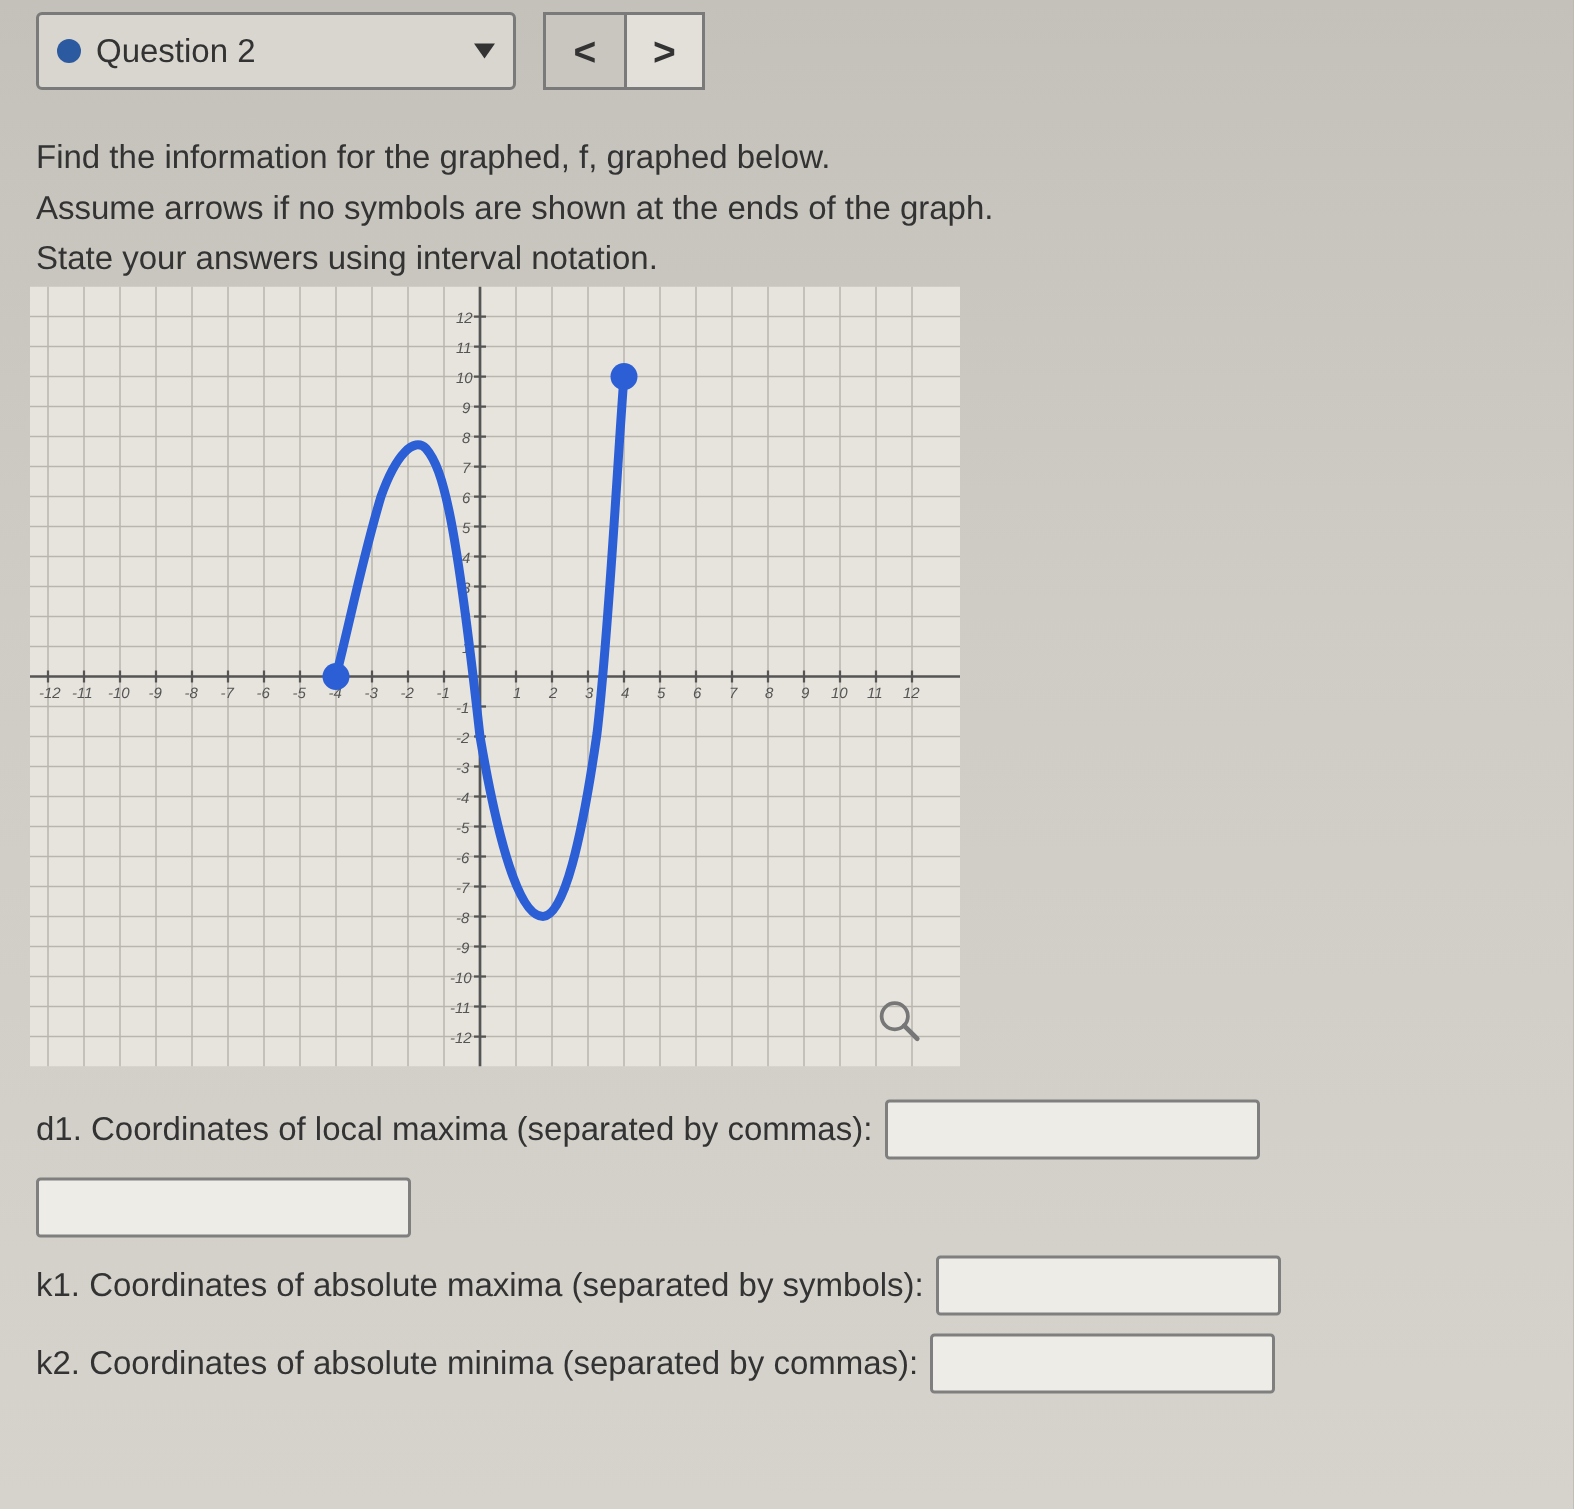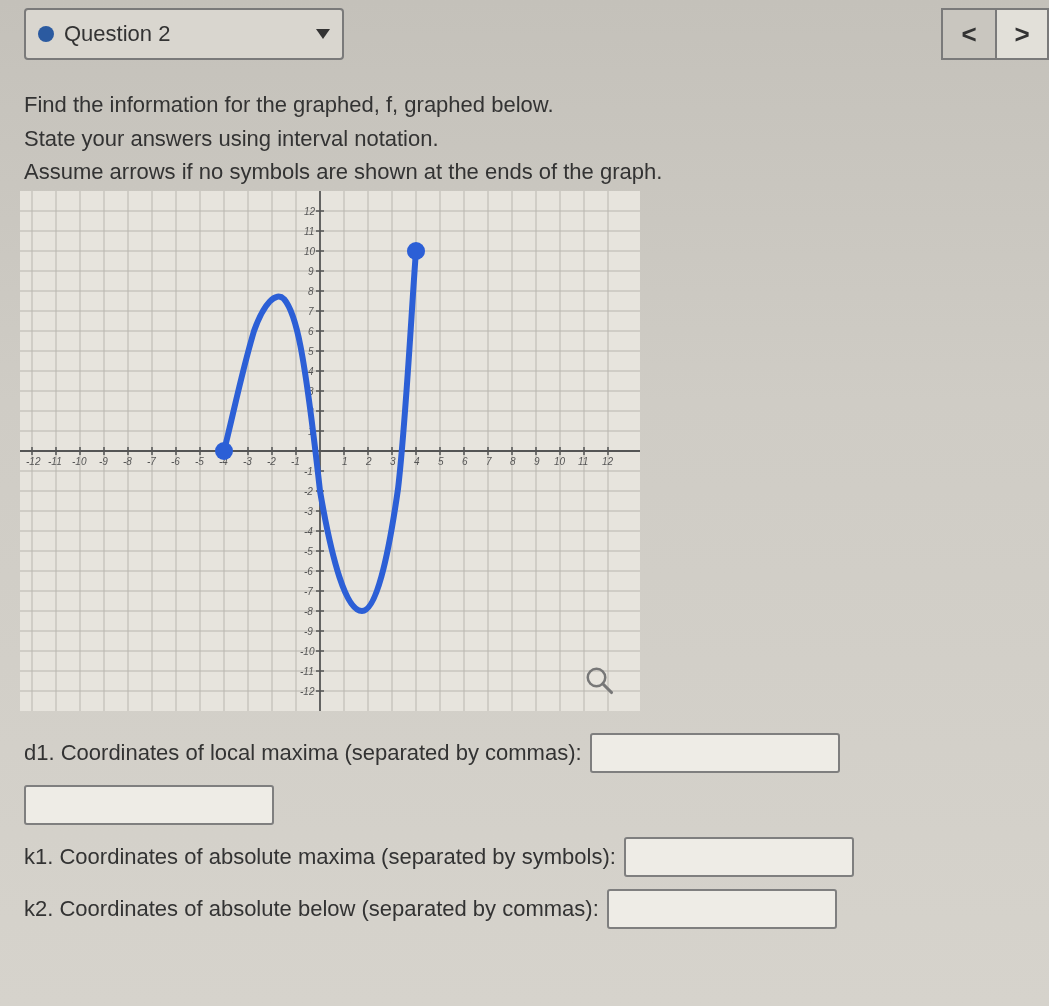--- a/index.html
+++ b/index.html
@@ -14,24 +14,23 @@
   .page {
     position: relative;
     width: 1049px;
     height: 1006px;
     background: linear-gradient(180deg,#c4c1ba 0%, #cfccc5 40%, #d6d3cc 100%);
     padding: 8px 0 0 24px;
   }
   .header {
     display: flex;
     align-items: center;
-    gap: 32px;
+    gap: 18px;
     margin-bottom: 30px;
     font-size: 22px;
-    justify-content: space-between;
   }
   .q-select {
     display: flex; align-items: center;
     background: #d9d6cf;
     border: 2px solid #7a7a7a;
     border-radius: 4px;
     height: 52px;
     width: 320px;
     padding: 0 12px;
     gap: 10px;
@@ -97,22 +96,22 @@
         <span>&lt;</span>
       </div>
       <div class="nav-btn next">
         <span>&gt;</span>
       </div>
     </div>
   </div>
 
   <div class="body">
     <p class="instructions">Find the information for the graphed, f, graphed below.</p>
+    <p class="instructions">Assume arrows if no symbols are shown at the ends of the graph.</p>
     <p class="instructions">State your answers using interval notation.</p>
-    <p class="instructions">Assume arrows if no symbols are shown at the ends of the graph.</p>
 
     <div class="chart-wrap">
       <svg class="chart" viewBox="0 0 620 520">
 
         <rect x="0" y="0" width="620" height="520" fill="#e7e4dd"></rect>
 
         <g stroke="#b9b6af" stroke-width="1">
 
           <line x1="12" y1="0" x2="12" y2="520"></line>
             <line x1="36" y1="0" x2="36" y2="520"></line>
@@ -297,19 +296,19 @@
         <input class="answer-input" value="" style="">
       </div>
       <div class="q-row">
         <input class="answer-input" value="" style="">
       </div>
       <div class="q-row">
         <label>k1. Coordinates of absolute maxima (separated by symbols):</label>
         <input class="answer-input short" value="" style="">
       </div>
       <div class="q-row">
-        <label>k2. Coordinates of absolute below (separated by commas):</label>
+        <label>k2. Coordinates of absolute minima (separated by commas):</label>
         <input class="answer-input short" value="" style="">
       </div>
     </div>
   </div>
 
 </div>
 
 </body></html>

